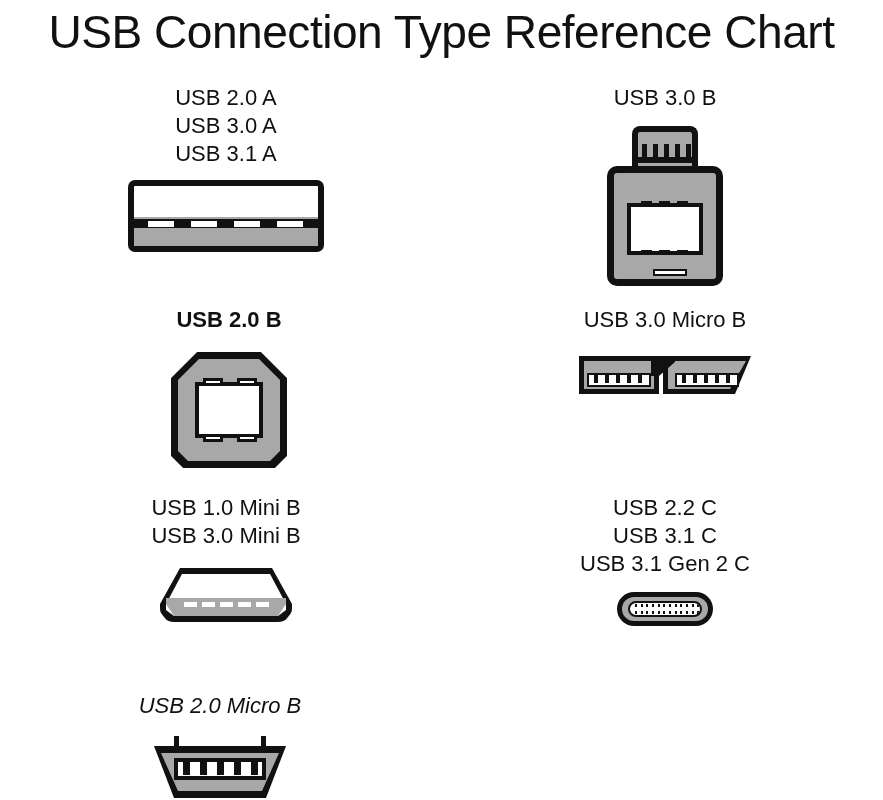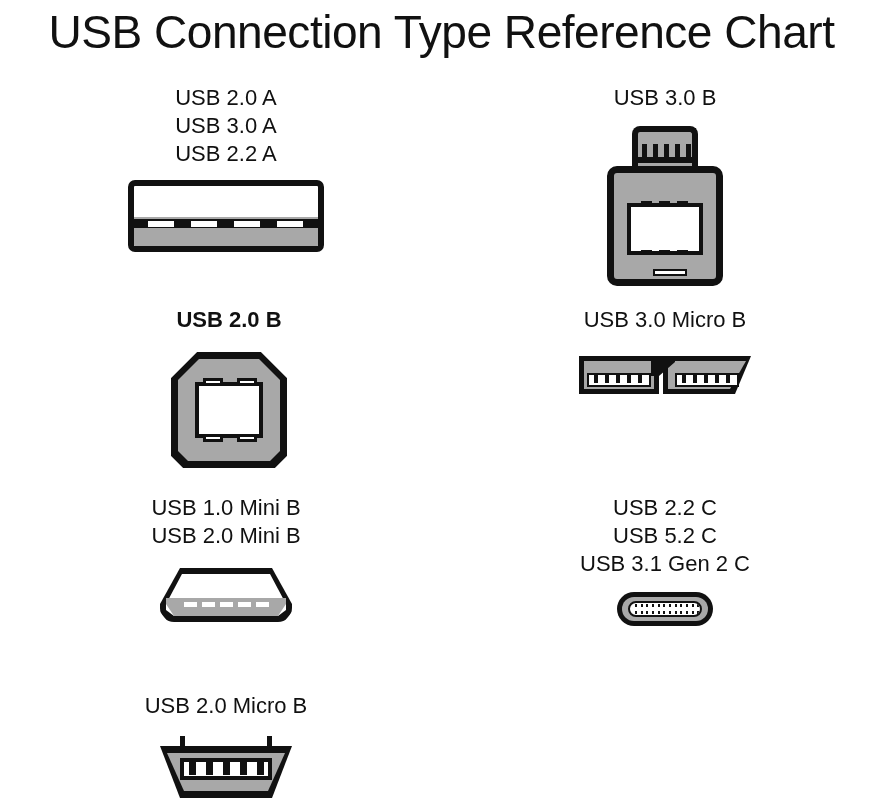--- a/index.html
+++ b/index.html
@@ -204,21 +204,21 @@
 <body>
 
 <div class="page">
 
   <div class="title">USB Connection Type Reference Chart</div>
 
   <div class="cell" style="left:106px;top:84px;width:240px;">
     <div class="labels">
       <div>USB 2.0 A</div>
       <div>USB 3.0 A</div>
-      <div>USB 2.2 A</div>
+      <div>USB 3.1 A</div>
     </div>
     <div class="art" style="width:196px;margin-top:12px;">
       <div class="a-body">
         <div class="a-gray"></div>
         <div class="a-bar"></div>
         <div class="a-pad" style="left:14px;"></div>
         <div class="a-pad" style="left:57px;"></div>
         <div class="a-pad" style="left:100px;"></div>
         <div class="a-pad" style="left:143px;"></div>
       </div>
@@ -292,40 +292,40 @@
           <div class="m3-pin" style="left:38px;"></div>
           <div class="m3-pin" style="left:49px;"></div>
         </div>
       </div>
     </div>
   </div>
 
   <div class="cell" style="left:106px;top:494px;width:240px;">
     <div class="labels">
       <div>USB 1.0 Mini B</div>
-      <div>USB 2.0 Mini B</div>
+      <div>USB 3.0 Mini B</div>
     </div>
     <div class="art" style="width:132px;margin-top:18px;">
       <div class="mini">
         <div class="mini-out"></div>
         <div class="mini-in"></div>
         <div class="mini-gray"></div>
         <div class="mini-pin" style="left:24px;"></div>
         <div class="mini-pin" style="left:42px;"></div>
         <div class="mini-pin" style="left:60px;"></div>
         <div class="mini-pin" style="left:78px;"></div>
         <div class="mini-pin" style="left:96px;"></div>
       </div>
     </div>
   </div>
 
   <div class="cell" style="left:545px;top:494px;width:240px;">
     <div class="labels">
       <div>USB 2.2 C</div>
-      <div>USB 5.2 C</div>
+      <div>USB 3.1 C</div>
       <div>USB 3.1 Gen 2 C</div>
     </div>
     <div class="art" style="width:96px;margin-top:14px;">
       <div class="c-out">
         <div class="c-mid"></div>
         <div class="c-in" id="c-contacts">
             <div class="c-tick" style="left: 4.83333px; top: 1px;"></div>
             <div class="c-tick" style="left: 4.83333px; bottom: 1px;"></div>
             <div class="c-tick" style="left: 10.5px; top: 1px;"></div>
             <div class="c-tick" style="left: 10.5px; bottom: 1px;"></div>
@@ -347,21 +347,21 @@
             <div class="c-tick" style="left: 55.8333px; bottom: 1px;"></div>
             <div class="c-tick" style="left: 61.5px; top: 1px;"></div>
             <div class="c-tick" style="left: 61.5px; bottom: 1px;"></div>
             <div class="c-tick" style="left: 67.1667px; top: 1px;"></div>
             <div class="c-tick" style="left: 67.1667px; bottom: 1px;"></div>
           </div>
       </div>
     </div>
   </div>
 
-  <div class="cell" style="left:106px;top:692px;width:240px;">
+  <div class="cell" style="left:100px;top:692px;width:240px;font-style:italic;">
     <div class="labels">
       <div>USB 2.0 Micro B</div>
     </div>
     <div class="art" style="width:132px;margin-top:16px;">
       <div class="mb">
         <div class="mb-tab" style="left:20px;"></div>
         <div class="mb-tab" style="left:107px;"></div>
         <div class="mb-out"></div>
         <div class="mb-in"></div>
         <div class="mb-open"></div>

